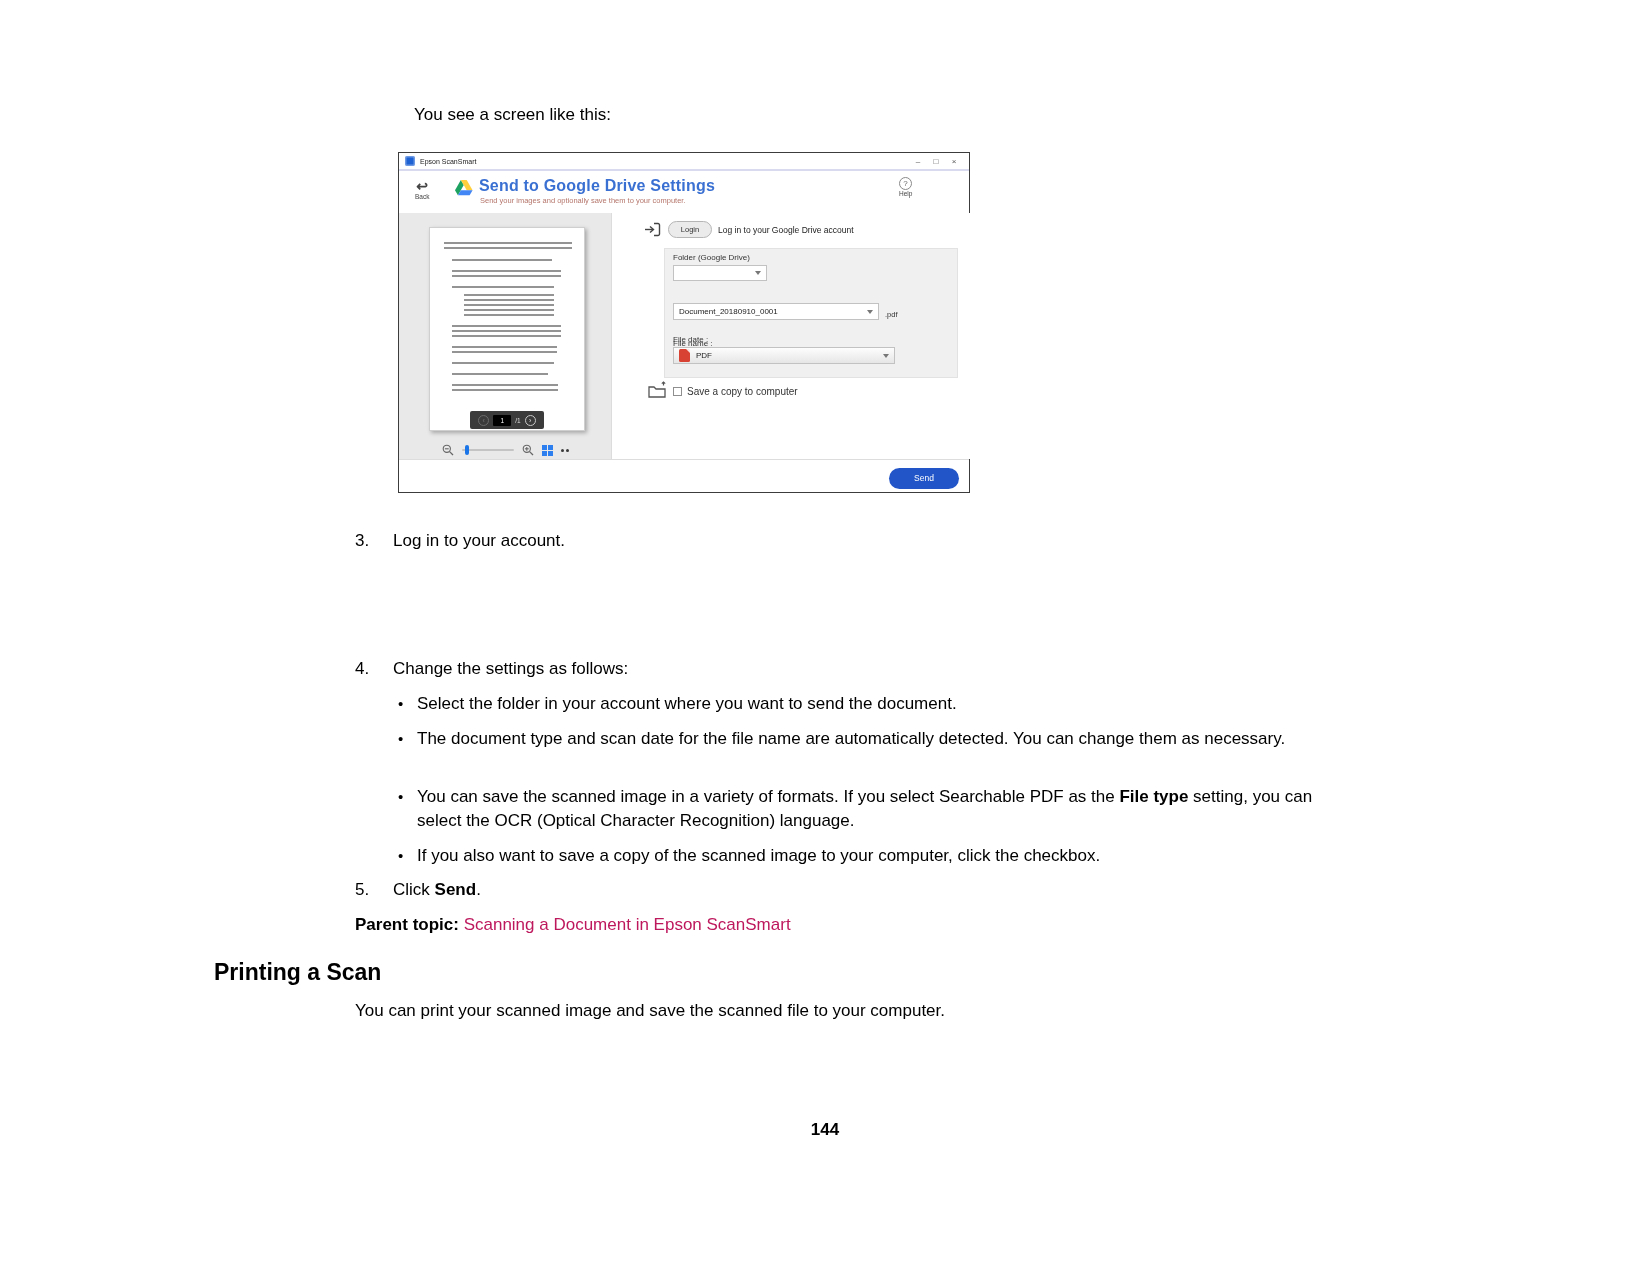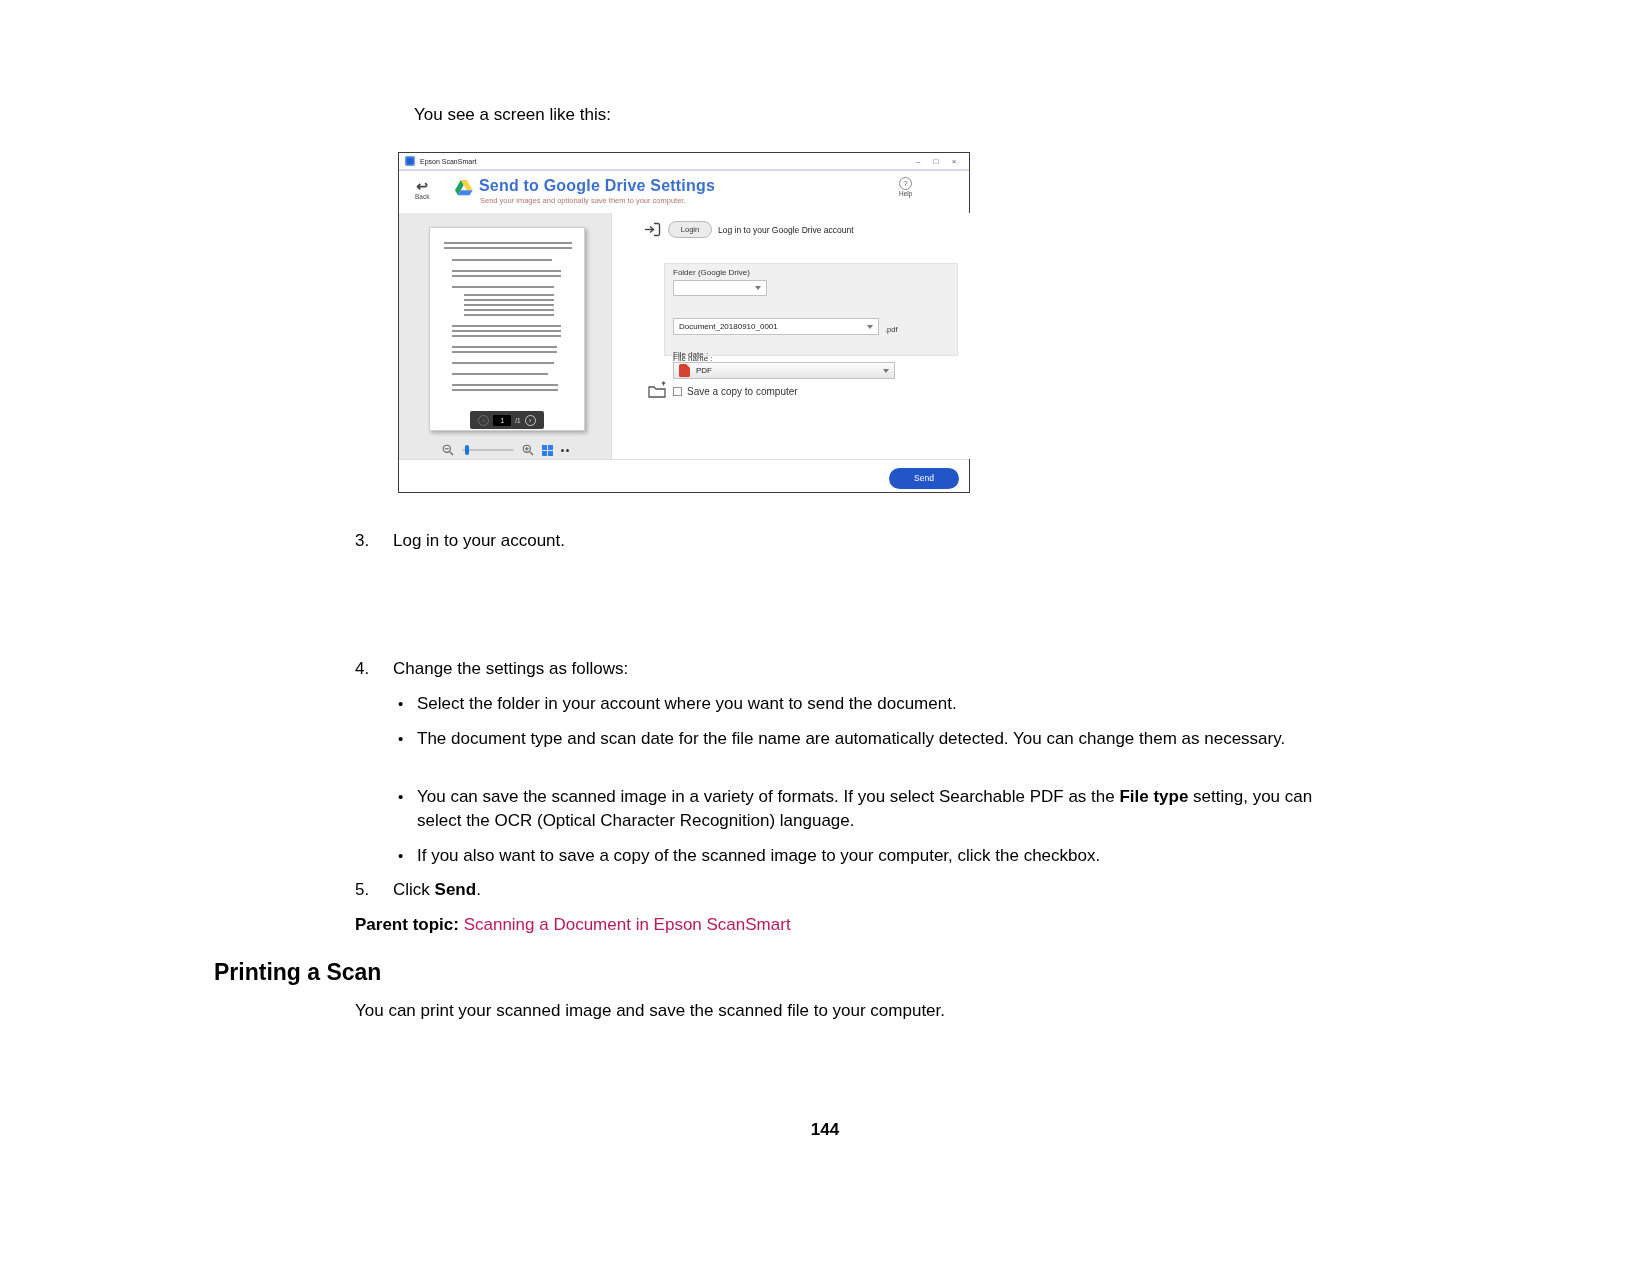--- a/index.html
+++ b/index.html
@@ -62,21 +62,21 @@
   .gridicon div { width:5px; height:5px; background:#2d7ff0; }
   .dots { display:flex; gap:2px; }
   .dots div { width:3px; height:3px; border-radius:50%; background:#3a3a3a; }
 
   #rightpanel { left:212px; top:60px; width:360px; height:246px; background:#fff;
                 border-left:1px solid #dcdcdc; }
   .loginpill { left:56px; top:8px; width:44px; height:17px; background:#ebebeb;
                border:1px solid #b5b5b5; border-radius:9px; font-size:7.5px; color:#333;
                text-align:center; line-height:15px; }
   .logincap { left:106px; top:12px; font-size:8.5px; color:#222; }
-  #graypanel { left:52px; top:50px; width:294px; height:93px; background:#f0f0f0;
+  #graypanel { left:52px; top:35px; width:294px; height:130px; background:#f0f0f0;
                border:1px solid #e2e2e2; }
   .flabel { font-size:8px; color:#333; }
   .fselect { background:#fff; border:1px solid #c2c2c2; display:flex; align-items:center;
              padding:0 5px; font-size:8px; color:#222; }
   .chev { width:0; height:0; border-left:3px solid transparent; border-right:3px solid transparent;
           border-top:4px solid #777; margin-left:auto; }
   .pdficon { position:relative; width:11px; height:13px; background:#d84232; border-radius:1.5px;
              margin-right:6px; }
   .pdficon:after { content:""; position:absolute; right:0; top:0; border-style:solid;
                    border-width:0 4px 4px 0; border-color:transparent #fff transparent transparent; opacity:.85; }

